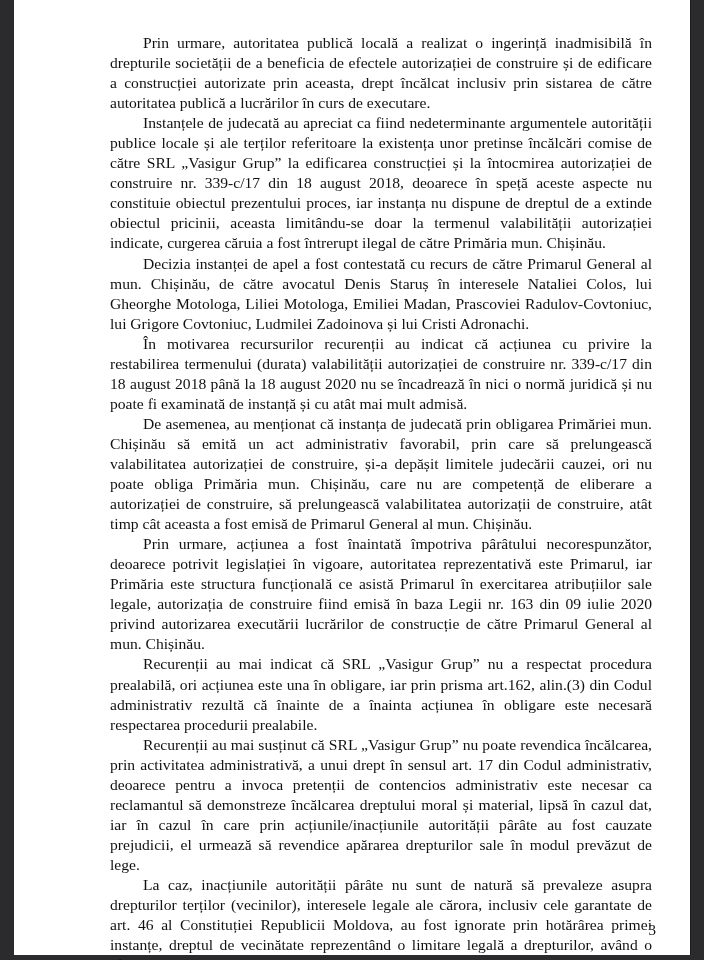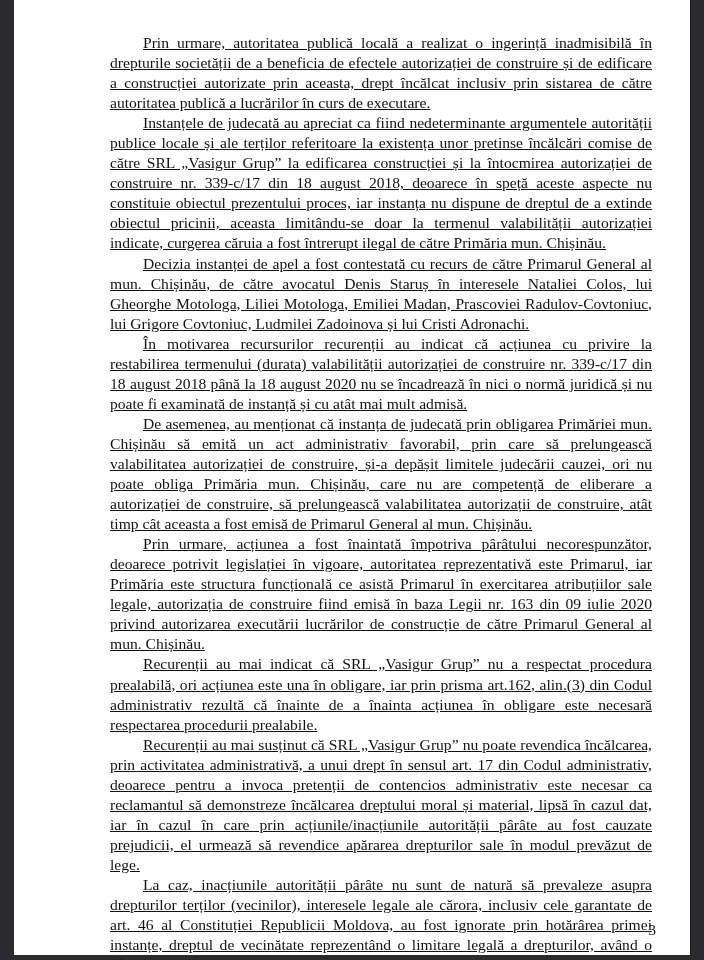--- a/index.html
+++ b/index.html
@@ -14,21 +14,21 @@
     border-right:1px solid #1c1c1c;
   }
   .text {
     position:absolute; left:96px; top:33px; width:542px;
     font-family:"Liberation Serif", serif;
     font-size:15.6px;
     line-height:20.05px;
     color:#111;
     text-align:justify;
   }
-  .text p { margin:0; text-indent:33px;text-decoration:underline; }
+  .text p { margin:0; text-indent:33px; }
   .text p.gap { margin-top:0; }
   .page-number {
     position:absolute; right:34px; top:922px;
     font-family:"Liberation Serif", serif;
     font-size:15px; color:#111;
   }
 </style>
 </head>
 <body>
 

